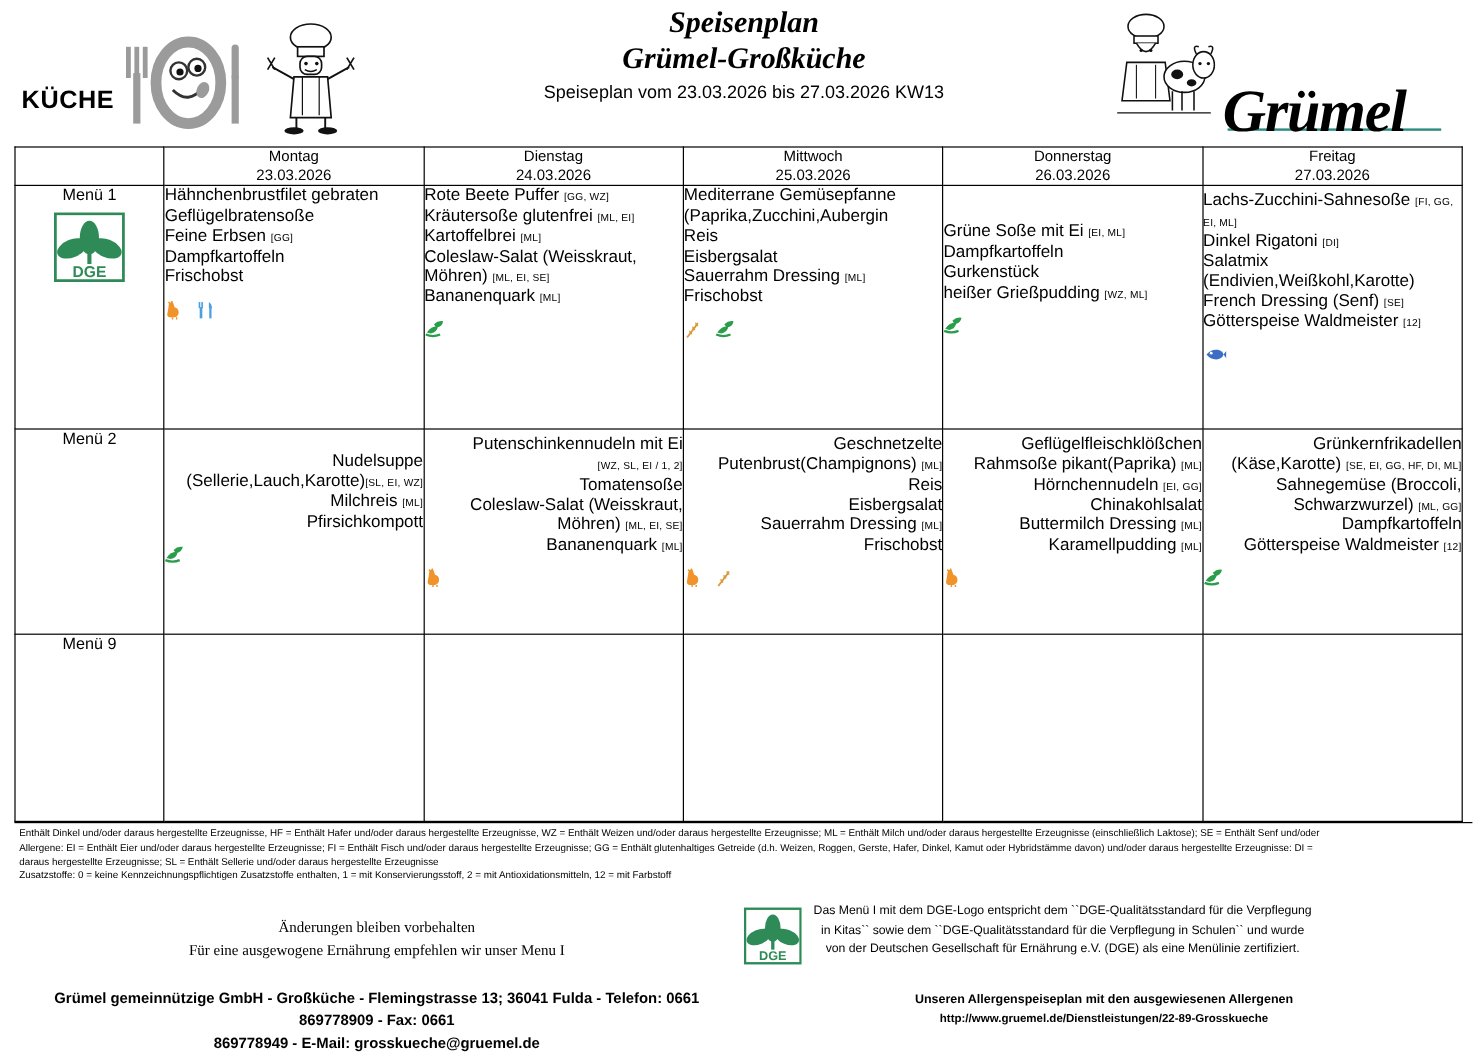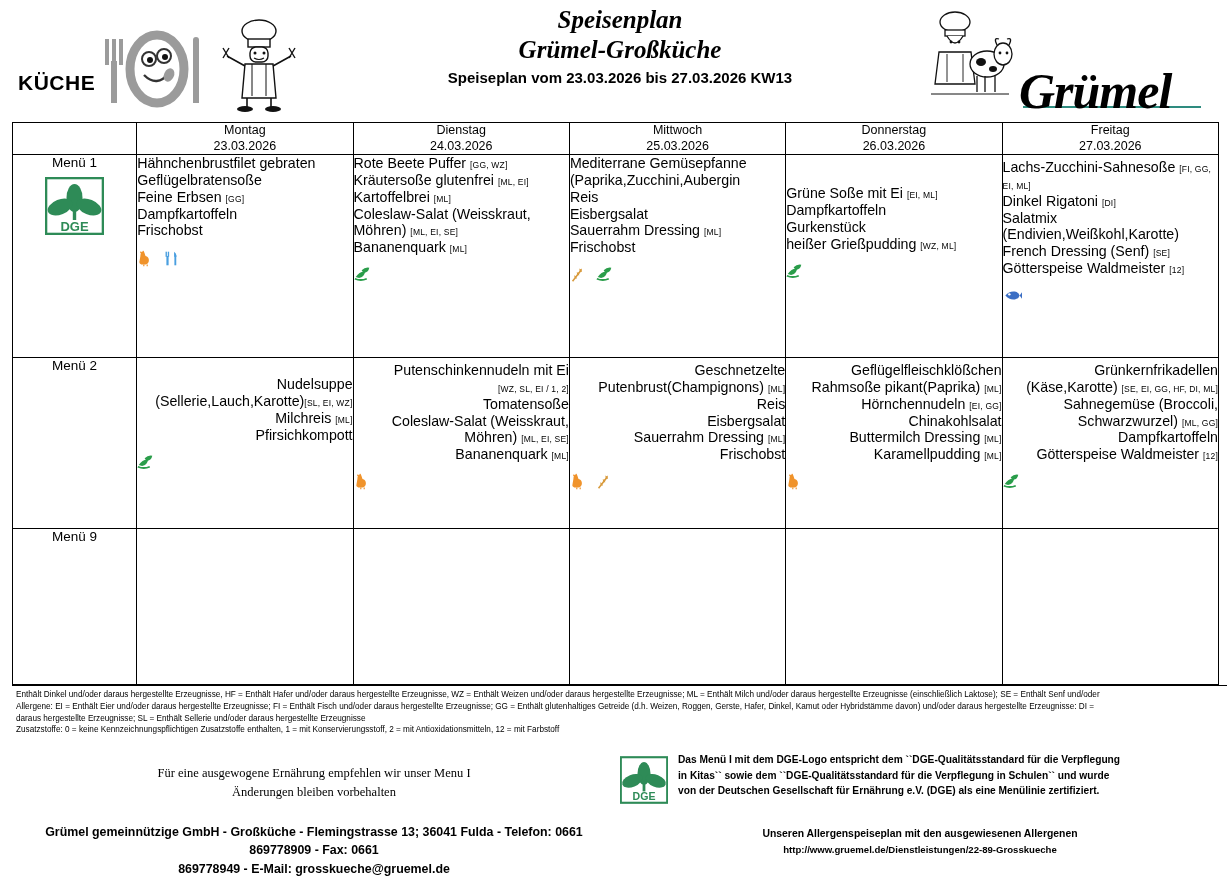--- a/index.html
+++ b/index.html
@@ -55,21 +55,21 @@
   }
   .title-2 {
     font-family: "Liberation Serif", serif;
     font-style: italic;
     font-weight: bold;
     font-size: 25px;
     line-height: 1.18;
   }
   .title-3 {
     font-family: "Liberation Sans", sans-serif;
-    font-weight: bold;
+    font-weight: normal;
     font-size: 15px;
     margin-top: 5px;
   }
 
   .logo-right {
     position: absolute;
     right: 30px;
     top: 8px;
     display: flex;
     align-items: flex-end;
@@ -197,22 +197,23 @@
     width: 600px;
   }
   .dge-note {
     display: flex;
     align-items: flex-start;
     gap: 10px;
   }
   .dge-note .badge-sm { width: 48px; height: 48px; flex: 0 0 48px; margin-top: 4px; }
   .dge-note-text {
     font-size: 10.2px;
-    font-weight: bold;
+    font-weight: normal;
     line-height: 1.55;
+    text-align: center;
   }
   .dge-note-text span { display: block; }
   .allerg-note {
     margin-top: 22px;
     text-align: center;
     font-weight: bold;
     font-size: 10.4px;
     line-height: 1.6;
   }
   .allerg-note .an2 { font-size: 9.6px; }
@@ -538,22 +539,22 @@
 <div style="margin-left:12px; width:1207px;" class="note-cell">
   <span class="note-line">Enthält Dinkel und/oder daraus hergestellte Erzeugnisse, HF = Enthält Hafer und/oder daraus hergestellte Erzeugnisse, WZ = Enthält Weizen und/oder daraus hergestellte Erzeugnisse; ML = Enthält Milch und/oder daraus hergestellte Erzeugnisse (einschließlich Laktose); SE = Enthält Senf und/oder</span>
   <span class="note-line">Allergene: EI = Enthält Eier und/oder daraus hergestellte Erzeugnisse; FI = Enthält Fisch und/oder daraus hergestellte Erzeugnisse; GG = Enthält glutenhaltiges Getreide (d.h. Weizen, Roggen, Gerste, Hafer, Dinkel, Kamut oder Hybridstämme davon) und/oder daraus hergestellte Erzeugnisse: DI =</span>
   <span class="note-line">daraus hergestellte Erzeugnisse; SL = Enthält Sellerie und/oder daraus hergestellte Erzeugnisse</span>
   <span class="note-line">Zusatzstoffe: 0 = keine Kennzeichnungspflichtigen Zusatzstoffe enthalten, 1 = mit Konservierungsstoff, 2 = mit Antioxidationsmitteln, 12 = mit Farbstoff</span>
 </div>
 
 <div class="footer">
 
   <div class="footer-left">
+    <div class="fl-serif">Änderungen bleiben vorbehalten</div>
     <div class="fl-serif">Für eine ausgewogene Ernährung empfehlen wir unser Menu I</div>
-    <div class="fl-serif">Änderungen bleiben vorbehalten</div>
     <div class="fl-bold">Grümel gemeinnützige GmbH - Großküche - Flemingstrasse 13; 36041 Fulda - Telefon: 0661 869778909 - Fax: 0661</div>
     <div class="fl-bold" style="margin-top:0;">869778949 - E-Mail: grosskueche@gruemel.de</div>
   </div>
 
   <div class="footer-right">
     <div class="dge-note">
       <span class="badge-sm">
         <svg width="48" height="48" viewBox="0 0 59 58">
           <rect x="1" y="1" width="57" height="56" fill="#fff" stroke="#2e8b57" stroke-width="2.6"></rect>
           <ellipse cx="29.5" cy="21" rx="8" ry="14" fill="#2e8b57"></ellipse>

